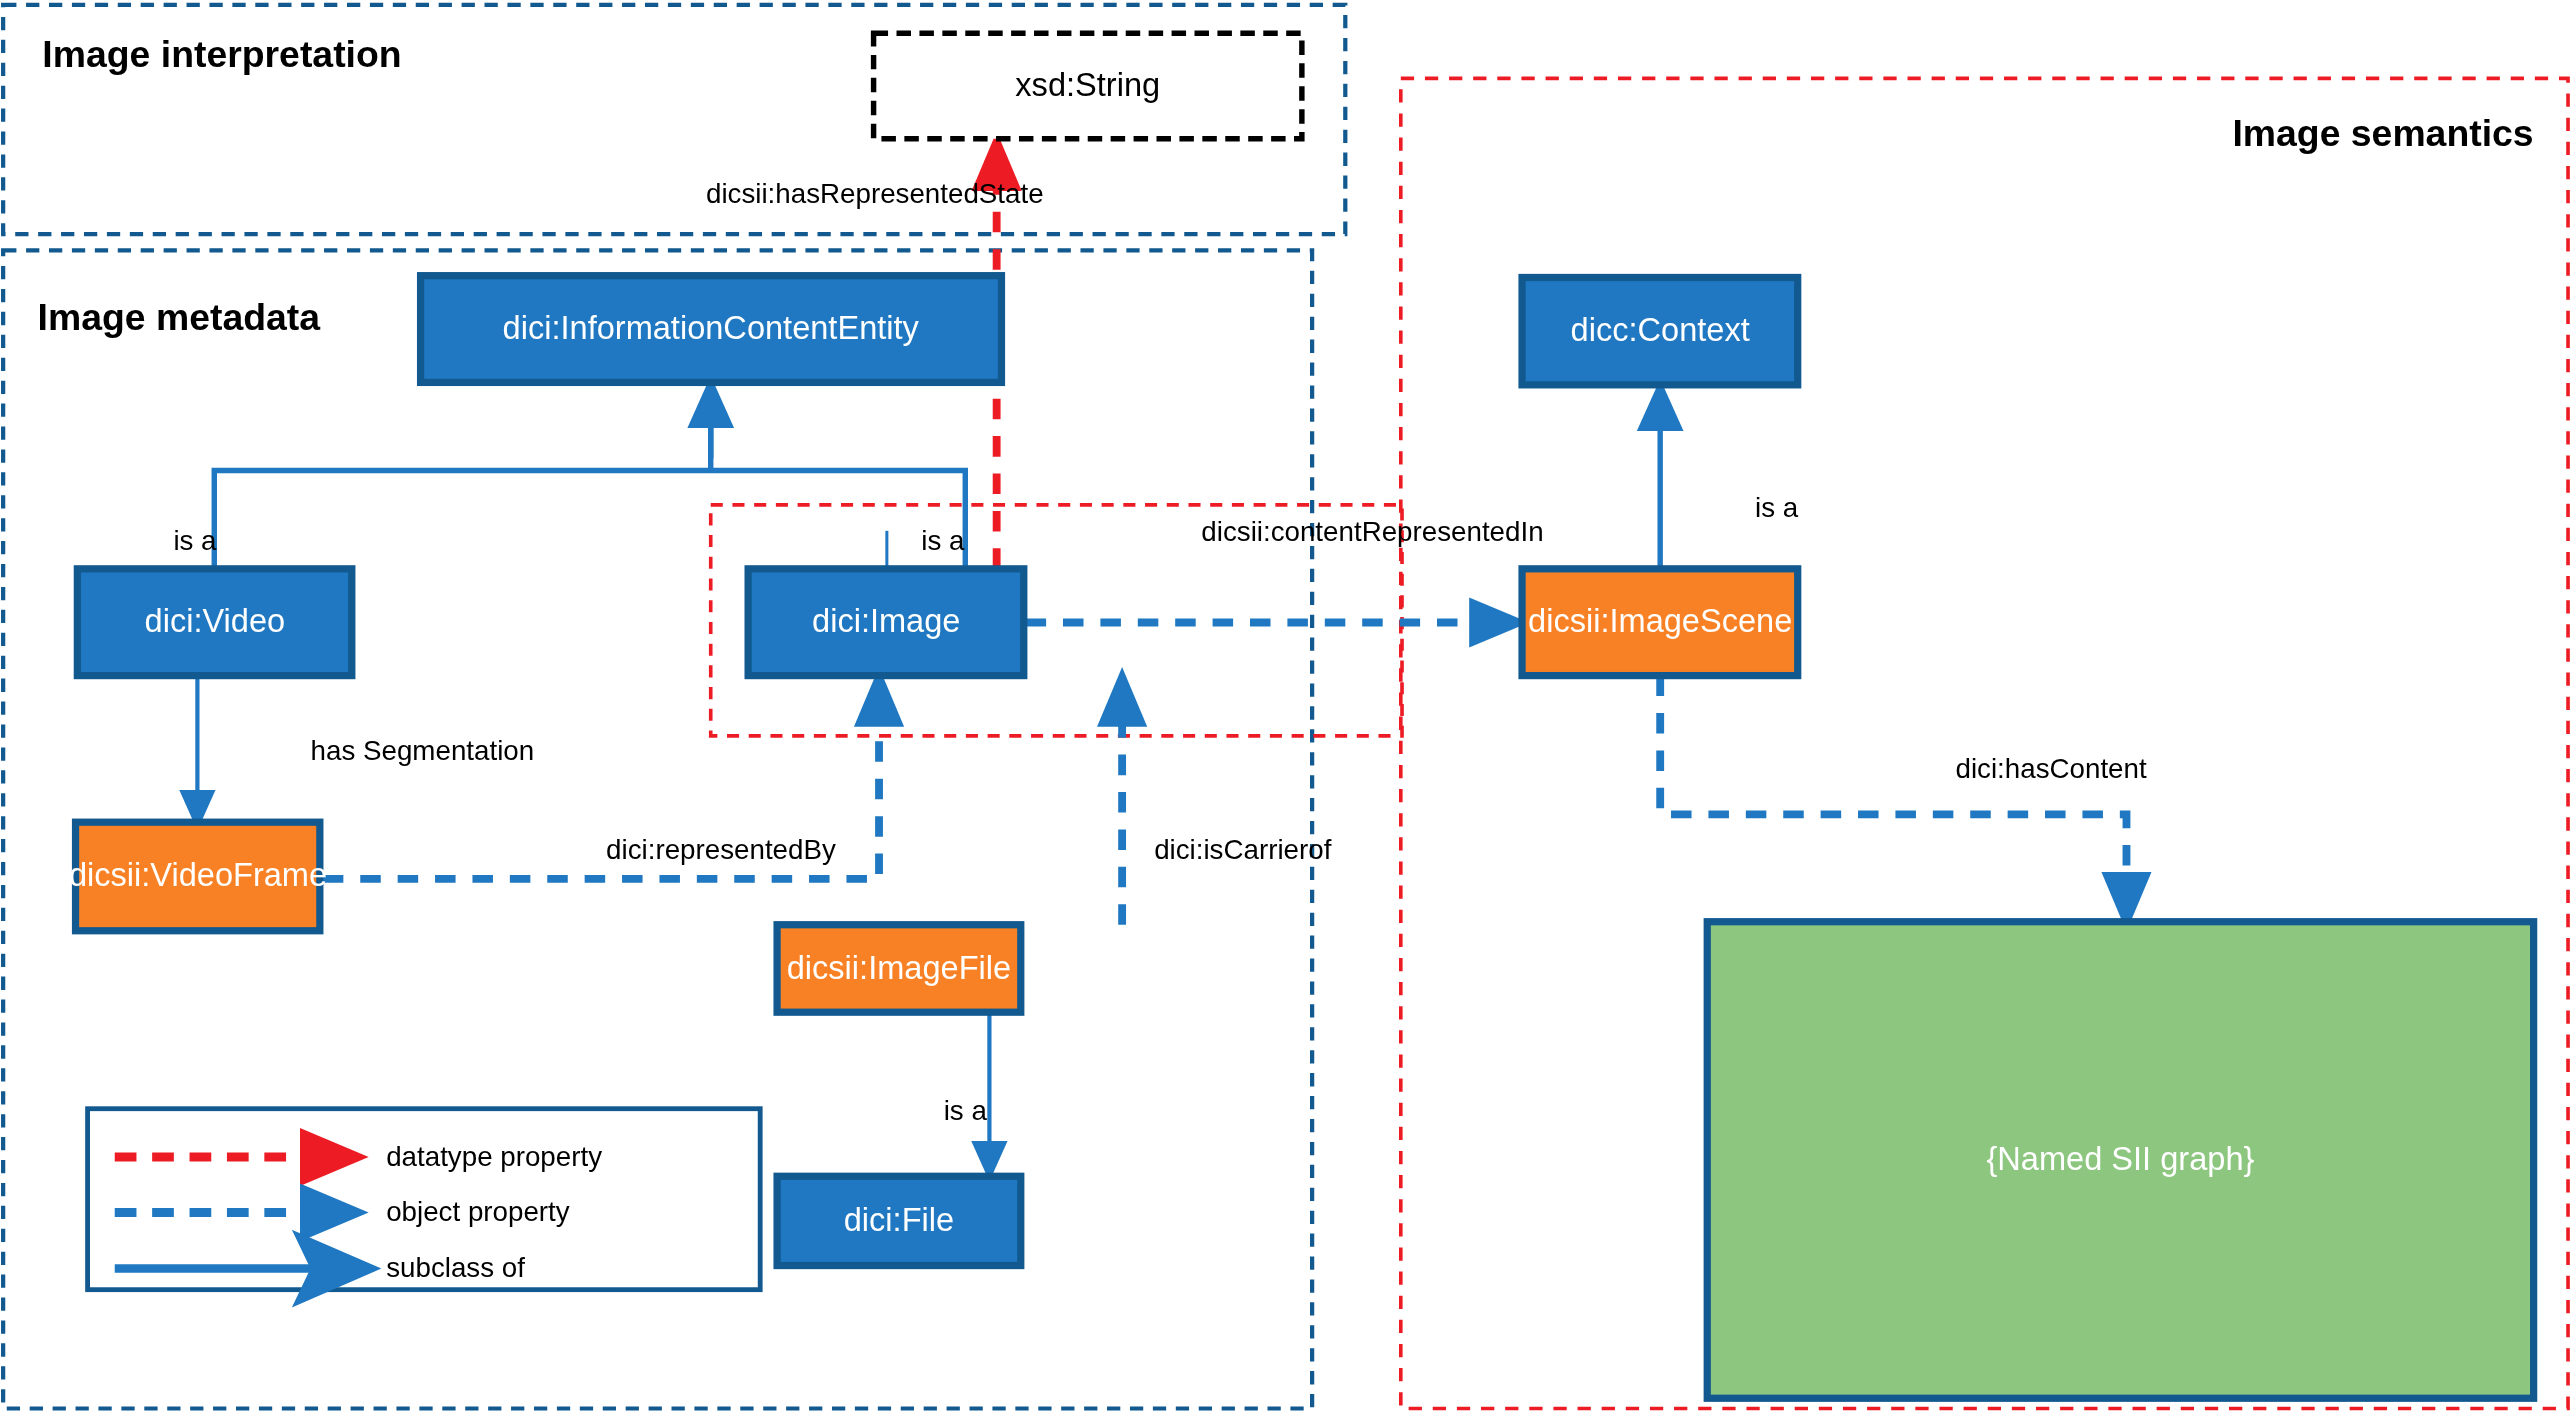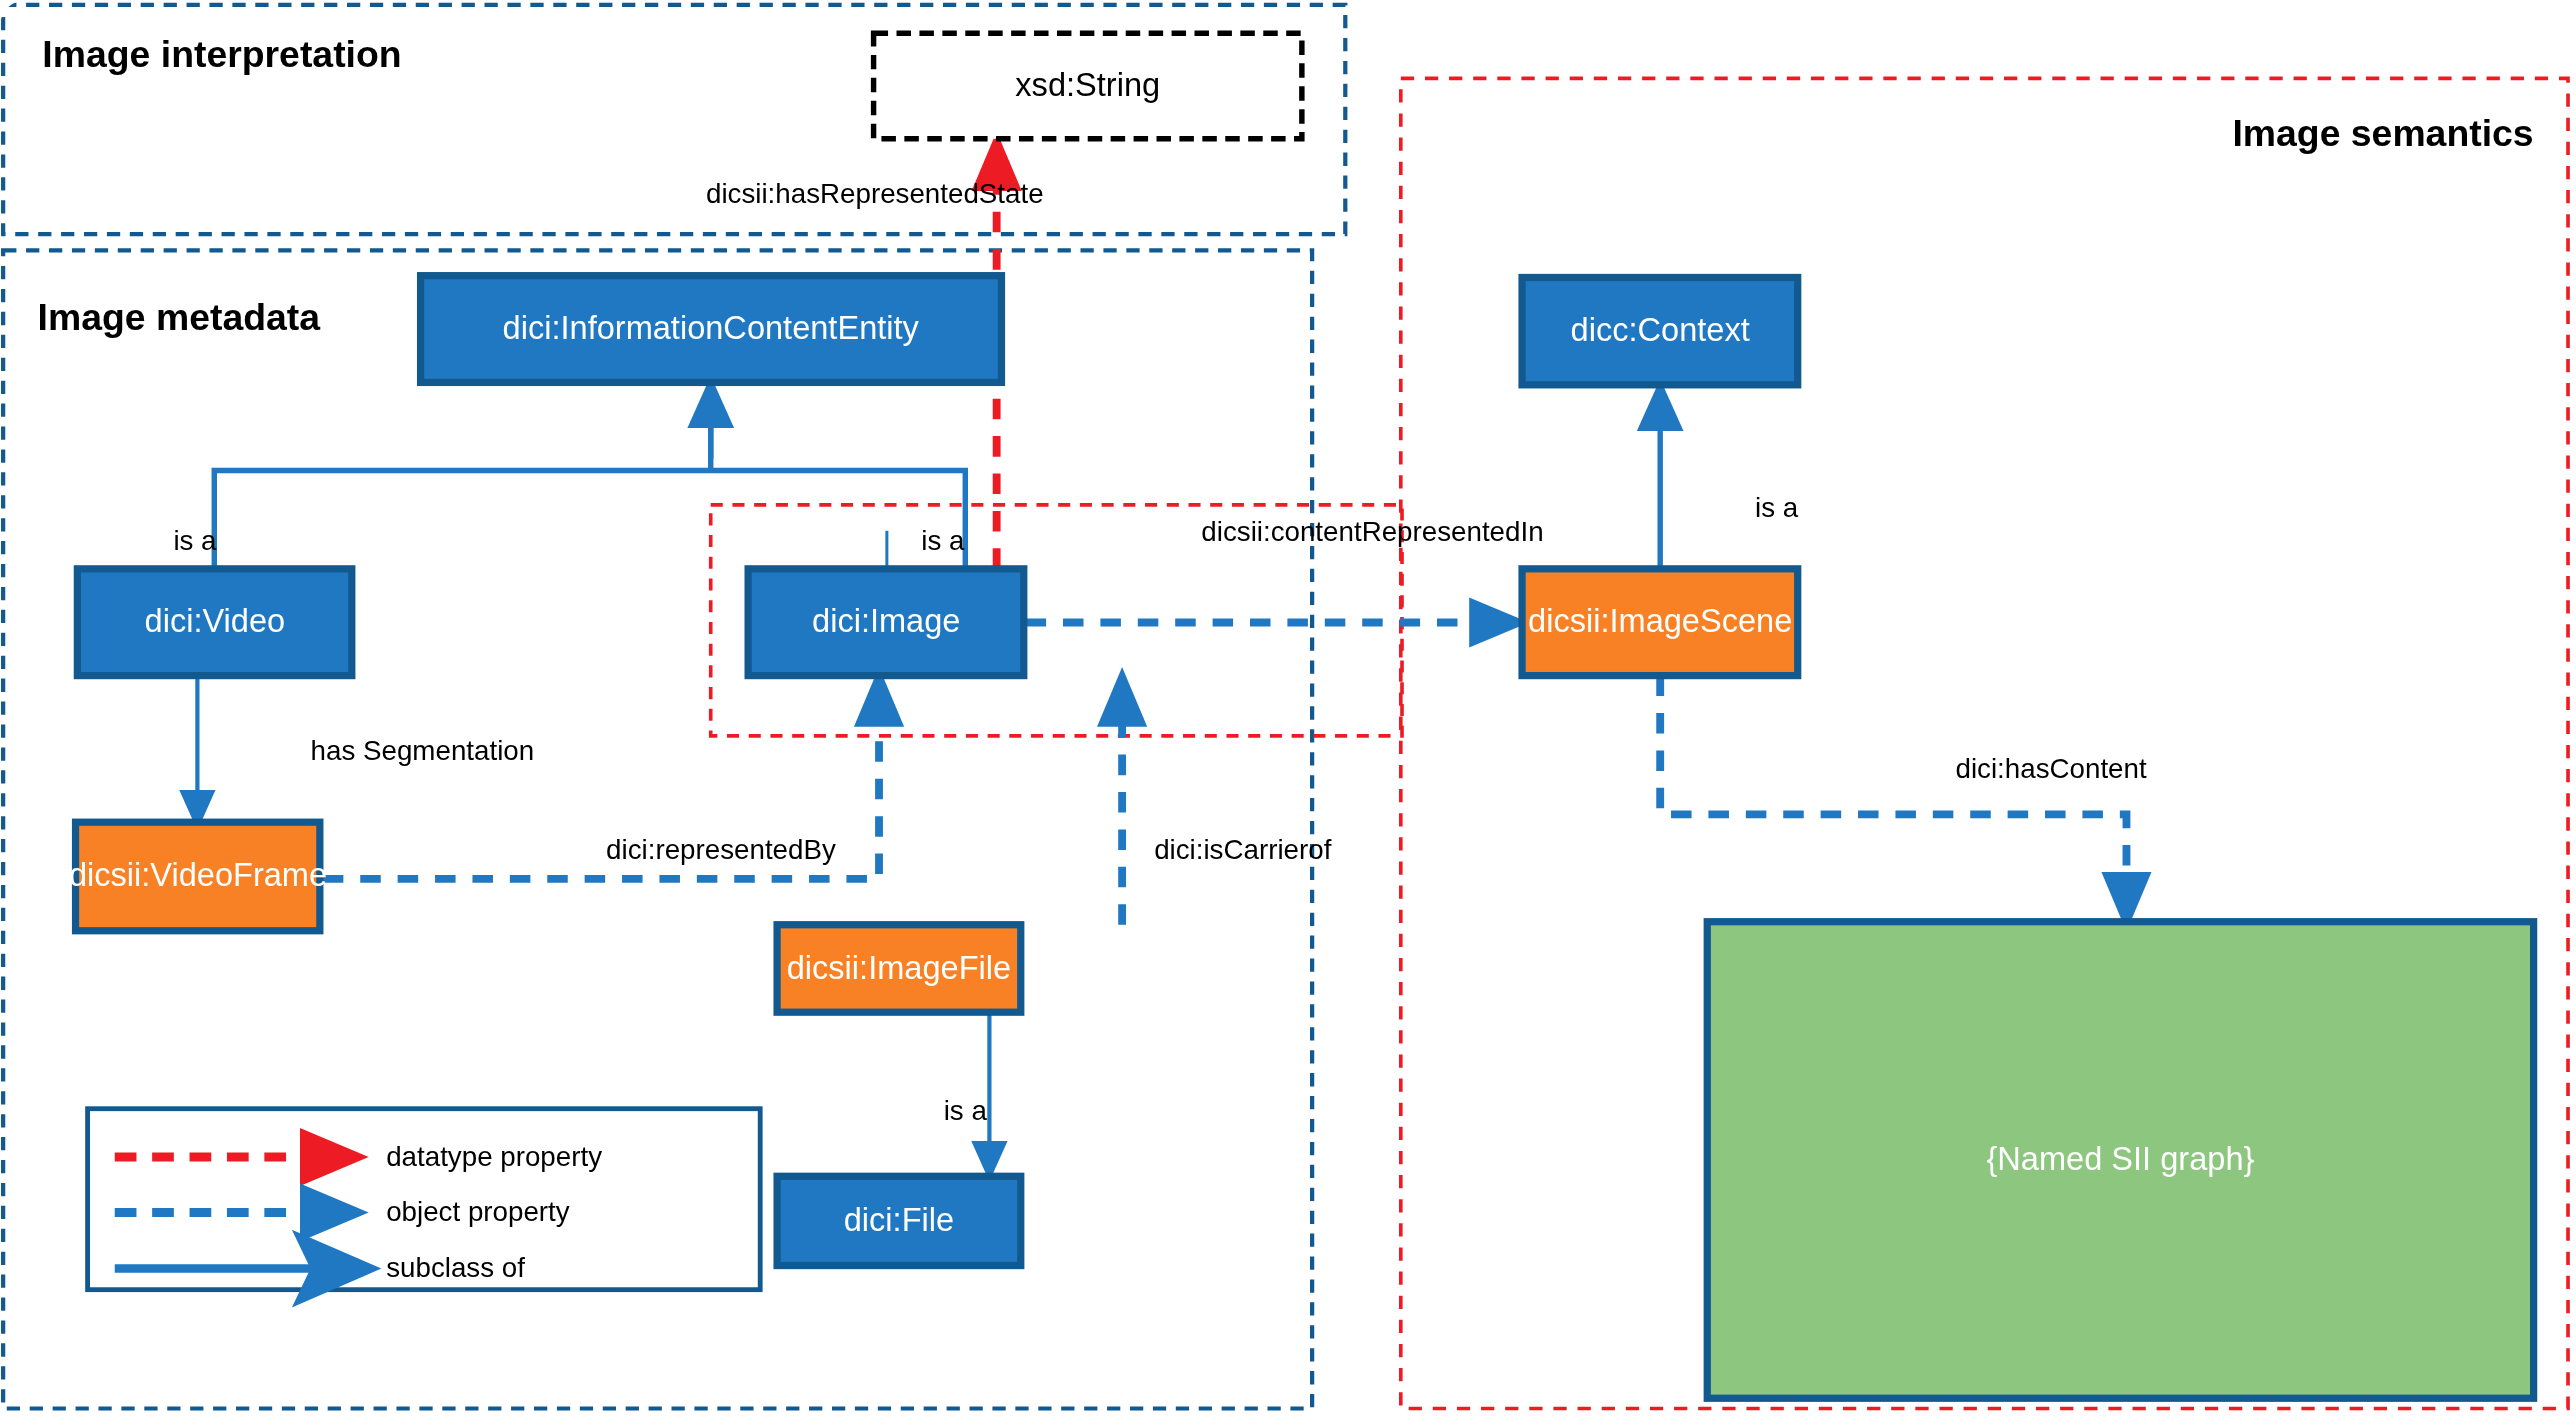--- a/index.html
+++ b/index.html
@@ -1,17 +1,17 @@
 <!DOCTYPE html>
 <html style="font-size:9.7px"><head>
 <meta charset="utf-8">
 <style>
   html,body{margin:0;padding:0;background:#ffffff;}
   body{font-family:"Liberation Sans", sans-serif;}
-  #stage{position:relative;width:2576px;height:1426px;overflow:hidden;background:#fff;border-radius:26px;}
+  #stage{position:relative;width:2576px;height:1426px;overflow:hidden;background:#fff;}
   svg{position:absolute;left:0;top:0;width:2576px;height:1426px;}
   .node-label{fill:#ffffff;font-family:"Liberation Sans",sans-serif;font-size:54px;text-anchor:middle;dominant-baseline:middle;}
   .node-label-dark{fill:#000000;font-family:"Liberation Sans",sans-serif;font-size:54px;text-anchor:middle;dominant-baseline:middle;}
   .edge-label{fill:#000000;font-family:"Liberation Sans",sans-serif;font-size:46px;text-anchor:middle;dominant-baseline:middle;}
   .region-title{fill:#000000;font-family:"Liberation Sans",sans-serif;font-size:62px;font-weight:bold;dominant-baseline:middle;}
   .legend-label{fill:#000000;font-family:"Liberation Sans",sans-serif;font-size:46px;dominant-baseline:middle;}
 </style>
 </head>
 <body>
 

